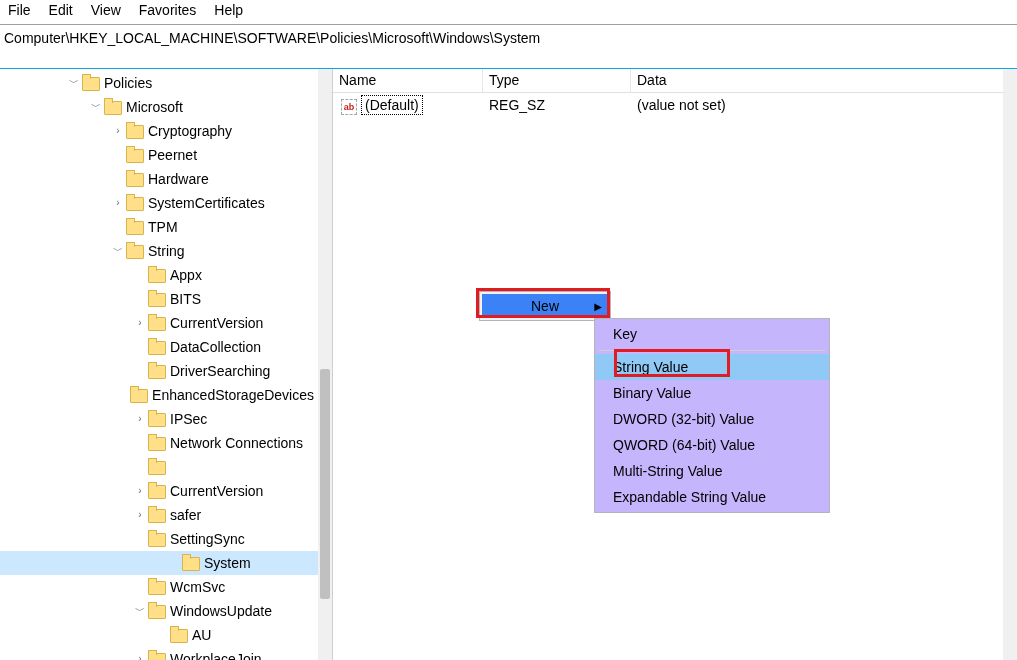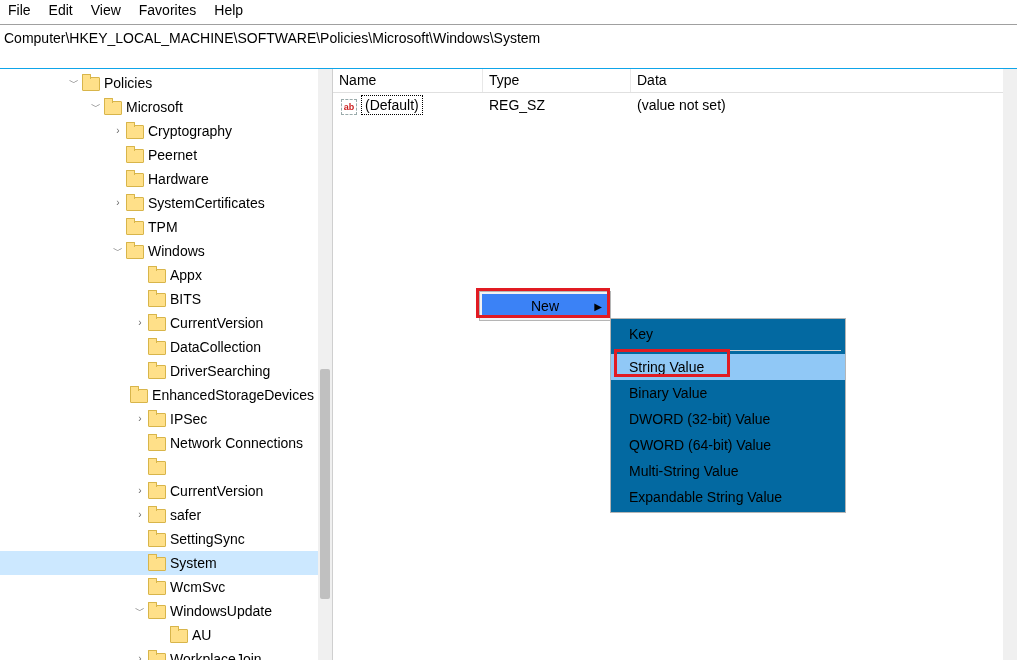--- a/index.html
+++ b/index.html
@@ -41,21 +41,21 @@
     overflow: hidden;
     padding-top: 2px;
   }
   .tree-row {
     display: flex;
     align-items: center;
     height: 24px;
     white-space: nowrap;
     padding-right: 4px;
   }
-  .tree-row.selected { background: #cce8ff; }
+  .tree-row.selected { background: #cce8ff; padding-left: 34px; }
   .exp {
     width: 16px; text-align: center;
     color: #6a6a6a;
     font-size: 10px;
     line-height: 10px;
     display: inline-flex; align-items: center; justify-content: center;
   }
   .spacer { display: inline-block; }
   .folder-icon {
     width: 16px; height: 14px;
@@ -163,23 +163,23 @@
   .ctx-row .sub-arrow {
     position: absolute; right: 6px; font-size: 10px;
   }
   .red-box {
     position:absolute; border:3px solid #e11b22;
     pointer-events:none;
   }
   .submenu {
     position: absolute;
     top: 249px;
-    left: 277px;
+    left: 261px;
     width: 236px;
-    background: #0369a1;
+    background: #c4b5fd;
     border: 1px solid #b5b5b5;
     padding: 2px 0;
   }
   .sm-row {
     height: 26px; display:flex; align-items:center;
     padding-left: 18px;
   }
   .sm-row.highlight { background: #90c8f6; }
   .sm-sep {
     height: 1px; background:#d0d0d0; margin:3px 4px;
@@ -245,21 +245,21 @@
         <div class="tree-row">
           <span class="spacer" style="width: 110px;"></span>
           <span class="exp"></span>
           <span class="folder-icon"></span>
           <span class="tree-label">TPM</span>
         </div>
         <div class="tree-row">
           <span class="spacer" style="width: 110px;"></span>
           <span class="exp">﹀</span>
           <span class="folder-icon"></span>
-          <span class="tree-label">Windows</span>
+          <span class="tree-label">String</span>
         </div>
         <div class="tree-row">
           <span class="spacer" style="width: 132px;"></span>
           <span class="exp"></span>
           <span class="folder-icon"></span>
           <span class="tree-label">Appx</span>
         </div>
         <div class="tree-row">
           <span class="spacer" style="width: 132px;"></span>
           <span class="exp"></span>

